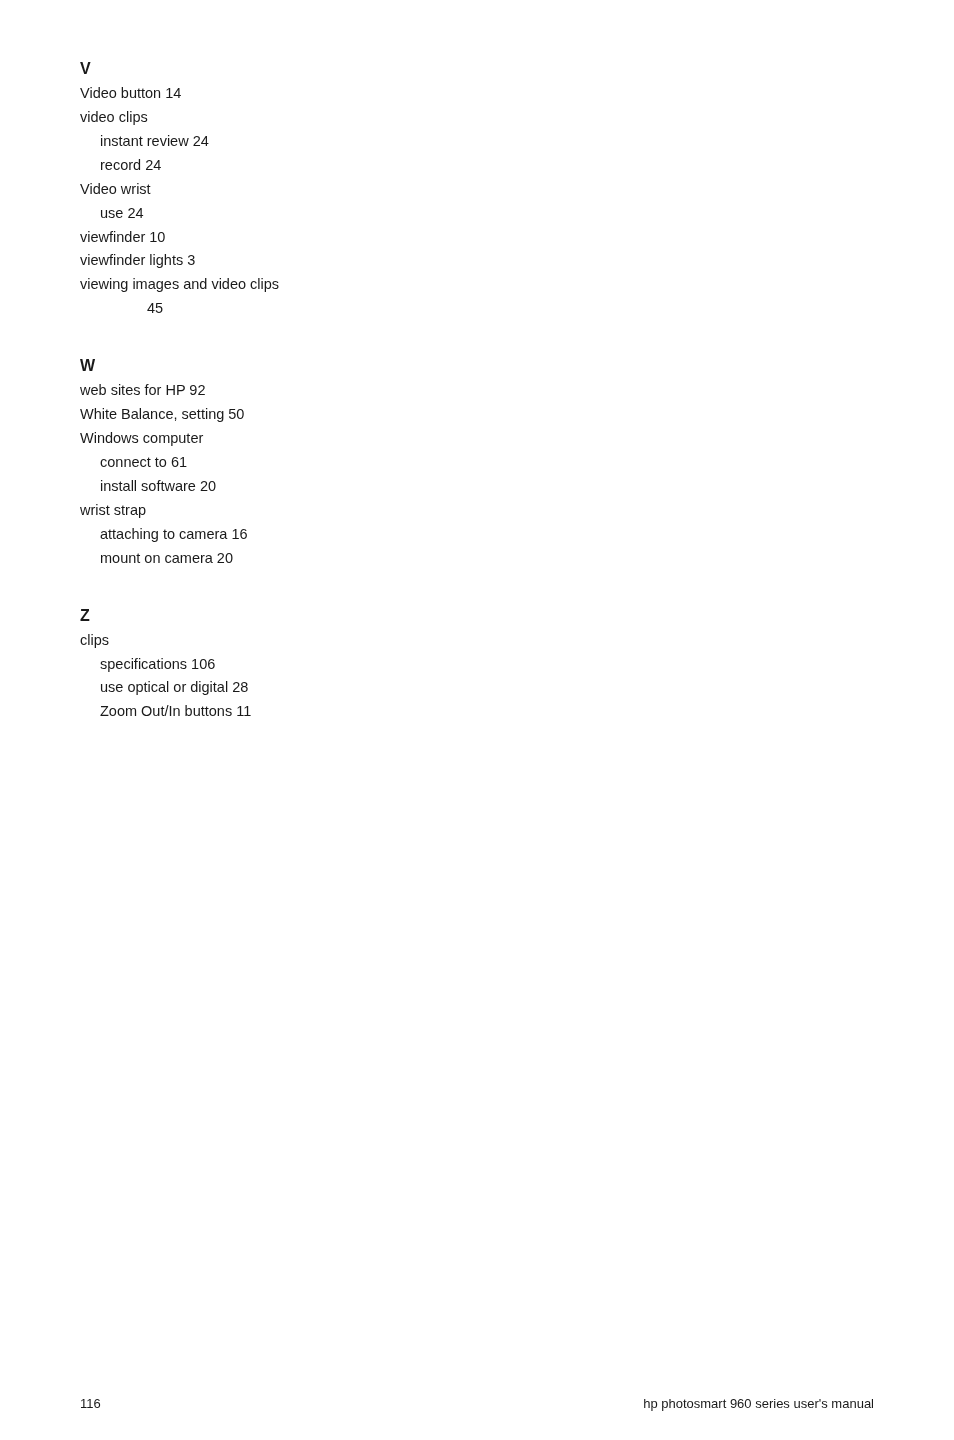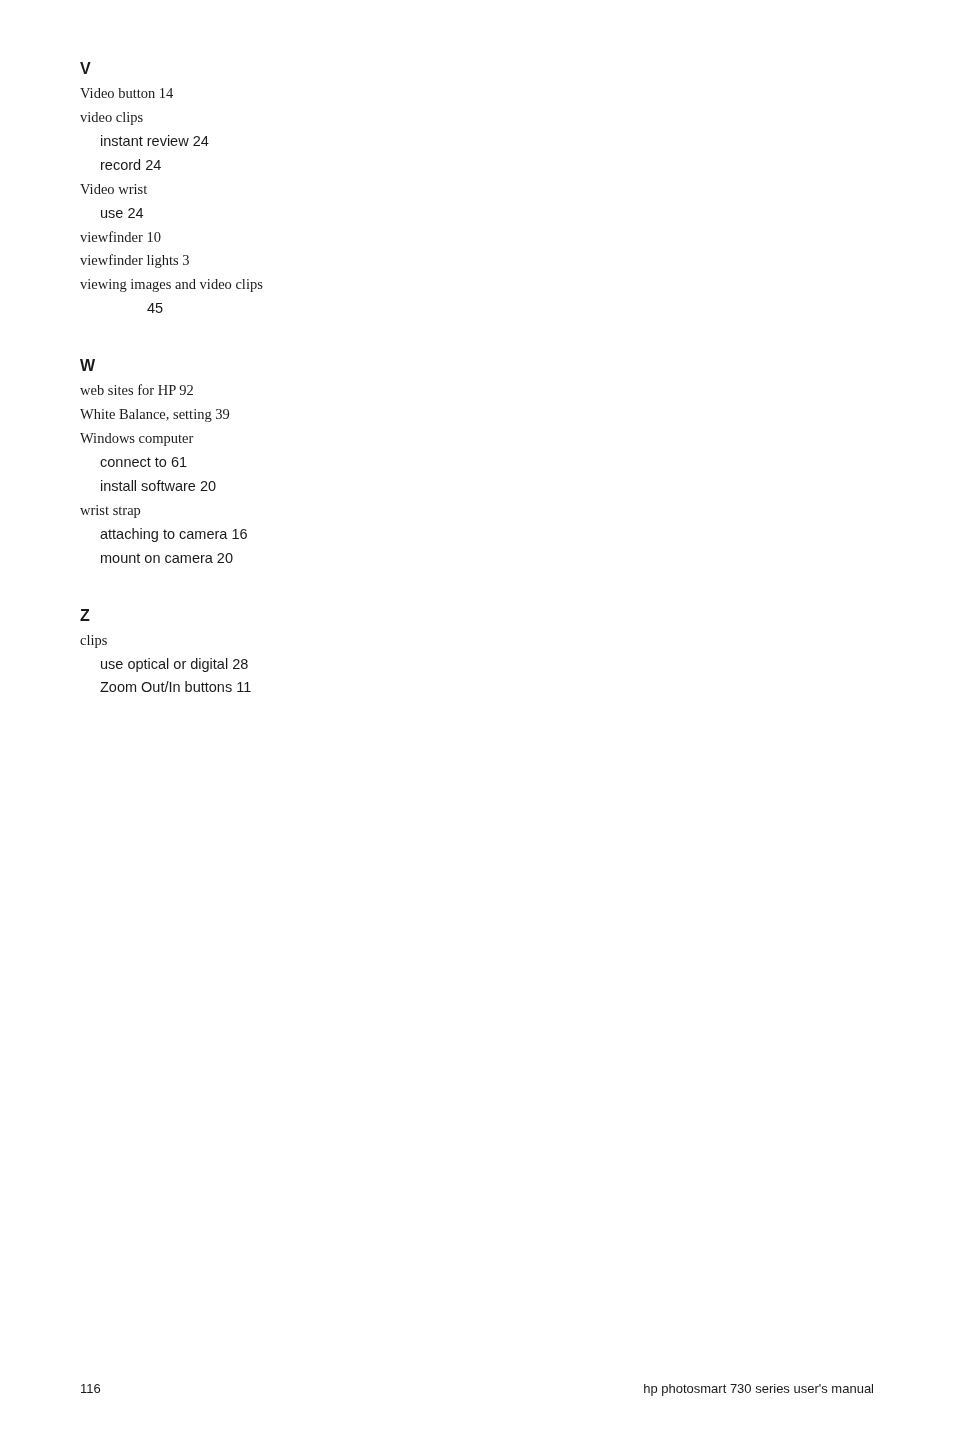--- a/index.html
+++ b/index.html
@@ -37,34 +37,33 @@
 
     .index-entry {
       line-height: 1.65;
       font-family: Arial, sans-serif;
       font-size: 14.5px;
       color: #1a1a1a;
     }
 
     .index-entry.main {
       margin-left: 0;
-      font-family: Liberation Serif, serif;
     }
 
     .index-entry.sub {
       margin-left: 20px;
     }
 
     .index-entry.sub2 {
       margin-left: 67px;
     }
 
     .footer {
       position: absolute;
-      bottom: 44px;
+      bottom: 29px;
       left: 0;
       right: 0;
       display: flex;
       justify-content: space-between;
       align-items: center;
       padding: 0 80px;
       font-family: Arial, sans-serif;
       font-size: 13px;
       color: #1a1a1a;
     }
@@ -82,32 +81,33 @@
       <div class="index-entry main">Video wrist</div>
       <div class="index-entry sub">use 24</div>
       <div class="index-entry main">viewfinder 10</div>
       <div class="index-entry main">viewfinder lights 3</div>
       <div class="index-entry main">viewing images and video clips</div>
       <div class="index-entry sub2">45</div>
     </div>
     <div class="section">
       <div class="section-letter">W</div>
       <div class="index-entry main">web sites for HP 92</div>
-      <div class="index-entry main">White Balance, setting 39</div>
+      <div class="index-entry main">White Balance, setting 50</div>
       <div class="index-entry main">Windows computer</div>
       <div class="index-entry sub">connect to 61</div>
       <div class="index-entry sub">install software 20</div>
       <div class="index-entry main">wrist strap</div>
       <div class="index-entry sub">attaching to camera 16</div>
       <div class="index-entry sub">mount on camera 20</div>
     </div>
     <div class="section">
       <div class="section-letter">Z</div>
       <div class="index-entry main">clips</div>
+      <div class="index-entry sub">specifications 106</div>
       <div class="index-entry sub">use optical or digital 28</div>
       <div class="index-entry sub">Zoom Out/In buttons 11</div>
     </div>
   </div>
 
 <div class="footer">
   <span>116</span>
-  <span>hp photosmart 730 series user's manual</span>
+  <span>hp photosmart 960 series user's manual</span>
 </div>
 
 </body></html>

